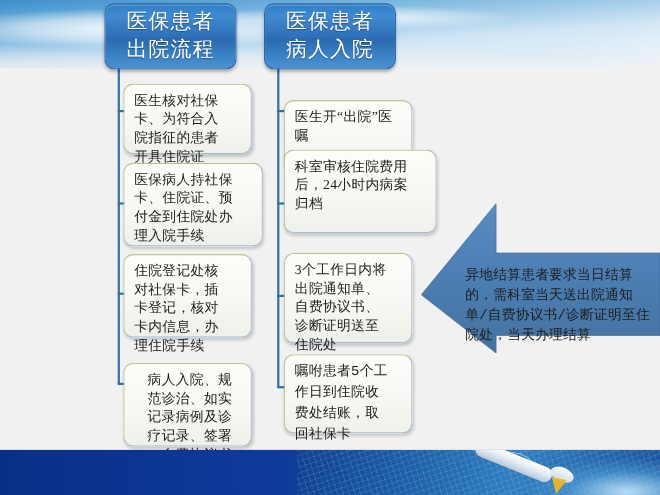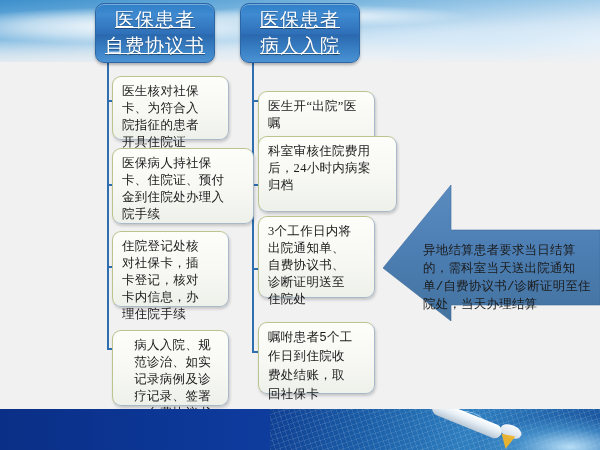--- a/index.html
+++ b/index.html
@@ -67,21 +67,20 @@
     background:linear-gradient(180deg,#2f7fc8 0%,#3f8ad0 18%,#2e6fb8 52%,#2a68ae 53%,#3d86c9 85%,#4d93d3 100%);
     border:1px solid #2b66a6;
     box-shadow:0 2px 3px rgba(0,0,0,.28), inset 0 1px 0 rgba(255,255,255,.35);
     color:#ffffff;
     font-size:19px;line-height:26px;
     text-align:center;
     letter-spacing:1px;
     display:flex;flex-direction:column;align-items:center;justify-content:center;
     text-shadow:0 1px 1px rgba(0,0,0,.35);
     font-family:"Liberation Serif","DejaVu Serif",serif;
-    text-decoration:underline;
   }
   #chip-in{left:95px;top:3px;width:118px;height:58px;}
   #chip-out{left:240px;top:3px;width:118px;height:58px;}
   .chip .ln{display:block;}
 
   
   .vline{position:absolute;width:2px;background:#2f6fb0;}
   .hline{position:absolute;height:2px;background:#2f6fb0;}
 
   
@@ -133,35 +132,35 @@
   <div class="hline" style="left:107px;top:348px;width:10px;"></div>
 
   <div class="vline" style="left:252px;top:61px;height:291px;"></div>
   <div class="hline" style="left:252px;top:100px;width:10px;"></div>
   <div class="hline" style="left:252px;top:184px;width:10px;"></div>
   <div class="hline" style="left:252px;top:268px;width:10px;"></div>
   <div class="hline" style="left:252px;top:351px;width:10px;"></div>
 
   <div class="chip" id="chip-in">
     <span class="ln">医保患者</span>
-    <span class="ln">自费协议书</span>
+    <span class="ln">出院流程</span>
   </div>
   <div class="chip" id="chip-out">
     <span class="ln">医保患者</span>
     <span class="ln">病人入院</span>
   </div>
 
   <div class="box" style="left:112px;top:76px;width:117px;height:64px;">医生核对社保卡、为符合入院指征的患者开具住院证</div>
-  <div class="box" style="left:112px;top:148px;width:142px;height:76px;">医保病人持社保卡、住院证、预付金到住院处办理入院手续</div>
+  <div class="box" style="left:112px;top:148px;width:127px;height:76px;">医保病人持社保卡、住院证、预付金到住院处办理入院手续</div>
   <div class="box" style="left:112px;top:231px;width:117px;height:76px;">住院登记处核对社保卡，插卡登记，核对卡内信息，办理住院手续</div>
   <div class="box" style="left:112px;top:330px;width:117px;height:76px;text-align:right;">病人入院、规范诊治、如实记录病例及诊疗记录、签署自费协议书</div>
 
   <div class="box" style="left:258px;top:76px;width:117px;height:64px;margin-top:15px;">医生开“出院”医嘱</div>
   <div class="box" style="left:258px;top:136px;width:139px;height:76px;">科室审核住院费用后，24小时内病案归档</div>
-  <div class="box" style="left:258px;top:216px;width:117px;height:82px;">3个工作日内将出院通知单、自费协议书、诊断证明送至住院处</div>
+  <div class="box" style="left:258px;top:230px;width:117px;height:82px;">3个工作日内将出院通知单、自费协议书、诊断证明送至住院处</div>
   <div class="box wide-lh" style="left:258px;top:322px;width:117px;height:72px;">嘱咐患者5个工作日到住院收费处结账，取回社保卡</div>
 
   <div id="arrow-note">
     <svg width="217" height="136" viewBox="0 0 217 136">
       <defs>
         <linearGradient id="agrad" x1="0" y1="0" x2="0" y2="1">
           <stop offset="0%" stop-color="#5b8cc0"></stop>
           <stop offset="45%" stop-color="#4d7fb5"></stop>
           <stop offset="100%" stop-color="#44739f"></stop>
         </linearGradient>

